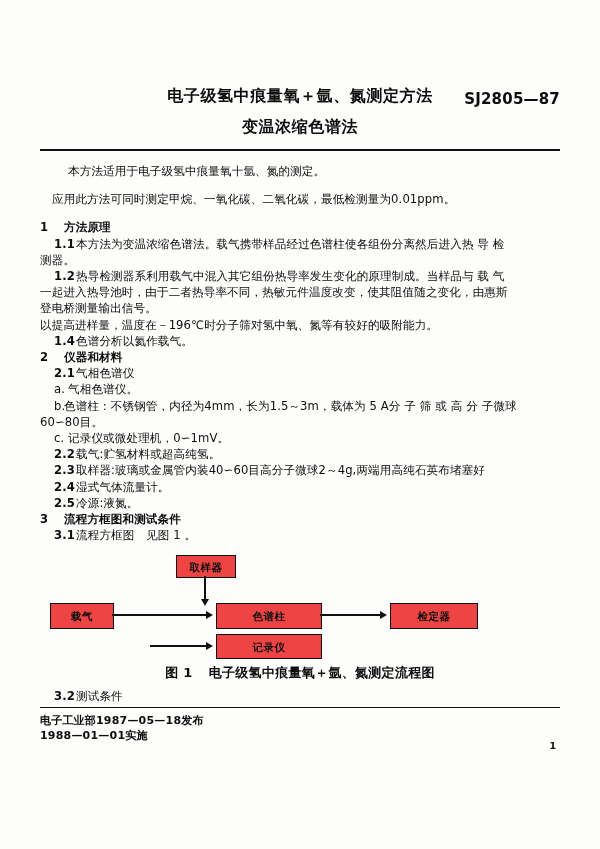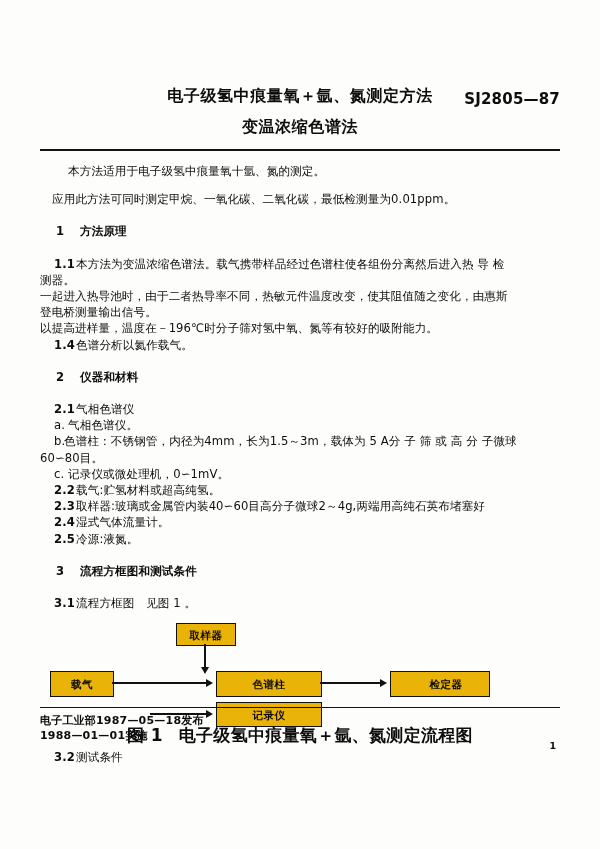--- a/index.html
+++ b/index.html
@@ -79,21 +79,21 @@
     letter-spacing: 0.1px;
   }
   .p {
     margin: 12px;
     white-space: nowrap;
   }
   .ind1 { text-indent: 16px; }
   .bold { font-weight: bold; }
   .sec {
     font-weight: bold;
-    margin: 16px;
+    margin: 0;
   }
   .sec .num { display: inline-block; width: 14px; }
   .sec .lbl { margin-left: 10px; }
   .cl { margin: 0; white-space: nowrap; }
   .cl .num {
     display: inline-block;
     width: 30px;
     text-indent: 14px;
   }
   .cl .lbl { margin-left: 6px; }
@@ -107,21 +107,21 @@
 
   
   .figure {
     position: relative;
     height: 104px;
     margin-top: 10px;
   }
   .fbox {
     position: absolute;
     border: 1.4px solid #111;
-    background: #eab308;
+    background: #ef4444;
     font-size: 10.5px;
     font-weight: bold;
     display: flex;
     align-items: center;
     justify-content: center;
     letter-spacing: 0.5px;
     text-align: right;
   }
   .fline {
     position: absolute;
@@ -136,23 +136,23 @@
     border-bottom: 4px solid transparent;
     border-left: 7px solid #111;
   }
   .ar-down {
     border-left: 4px solid transparent;
     border-right: 4px solid transparent;
     border-top: 7px solid #111;
   }
   .fig-caption {
     text-align: center;
-    font-size: 17px;
-    font-weight: bold;
-    margin-top: 2px;
+    font-size: 13px;
+    font-weight: bold;
+    margin-top: 8px;
     letter-spacing: 0.3px;
   }
   .fig-caption .cap-num { margin-right: 16px; }
 
   
   .footer-wrap {
     position: absolute;
     left: 40px;
     right: 40px;
     top: 707px;
@@ -201,20 +201,23 @@
       <p class="p">应用此方法可同时测定甲烷、一氧化碳、二氧化碳，最低检测量为0.01ppm。</p>
 
       <p class="sec">
         <span class="num">1</span><span class="lbl">方法原理</span>
       </p>
       <p class="cl">
         <span class="num bold">1.1</span><span class="lbl">本方法为变温浓缩色谱法。载气携带样品经过色谱柱使各组份分离然后进入热 导 检</span>
       </p>
       <p class="cont">测器。</p>
 
+      <p class="cl">
+        <span class="num bold">1.2</span><span class="lbl">热导检测器系利用载气中混入其它组份热导率发生变化的原理制成。当样品与 载 气</span>
+      </p>
       <p class="cont">一起进入热导池时，由于二者热导率不同，热敏元件温度改变，使其阻值随之变化，由惠斯</p>
       <p class="cont">登电桥测量输出信号。</p>
 
       <p class="cont">以提高进样量，温度在－196℃时分子筛对氢中氧、氮等有较好的吸附能力。</p>
 
       <p class="cl">
         <span class="num bold">1.4</span><span class="lbl">色谱分析以氦作载气。</span>
       </p>
 
       <p class="sec">
@@ -264,21 +267,21 @@
         <div class="fbox" style="left:10px; top:50px; width:62px; height:24px;">载气</div>
 
         <div class="fline" style="left:72px; top:61px; width:96px; height:1.6px;"></div>
         <div class="arrowhead ar-right" style="left:166px; top:58px;"></div>
 
         <div class="fbox" style="left:176px; top:50px; width:104px; height:24px;">色谱柱</div>
 
         <div class="fline" style="left:280px; top:61px; width:62px; height:1.6px;"></div>
         <div class="arrowhead ar-right" style="left:340px; top:58px;"></div>
 
-        <div class="fbox" style="left:350px; top:50px; width:86px; height:24px;padding-left:12px;">检定器</div>
+        <div class="fbox" style="left:350px; top:50px; width:86px; height:24px;">检定器</div>
 
         <div class="fline" style="left:110px; top:92px; width:58px; height:1.6px;"></div>
         <div class="arrowhead ar-right" style="left:166px; top:89px;"></div>
 
         <div class="fbox" style="left:176px; top:81px; width:104px; height:23px;">记录仪</div>
       </div>
 
       <div class="fig-caption">
         <span class="cap-num">图 1</span><span>电子级氢中痕量氧＋氩、氮测定流程图</span>
       </div>

